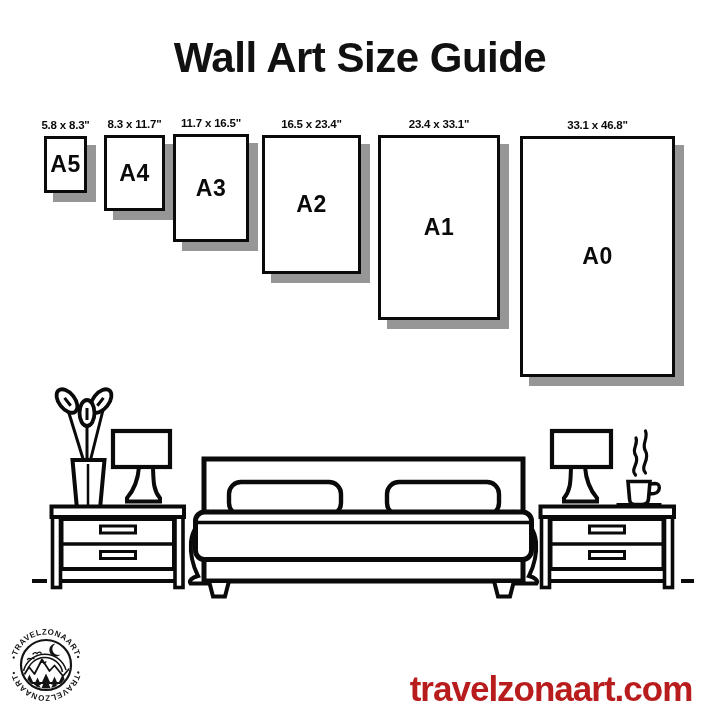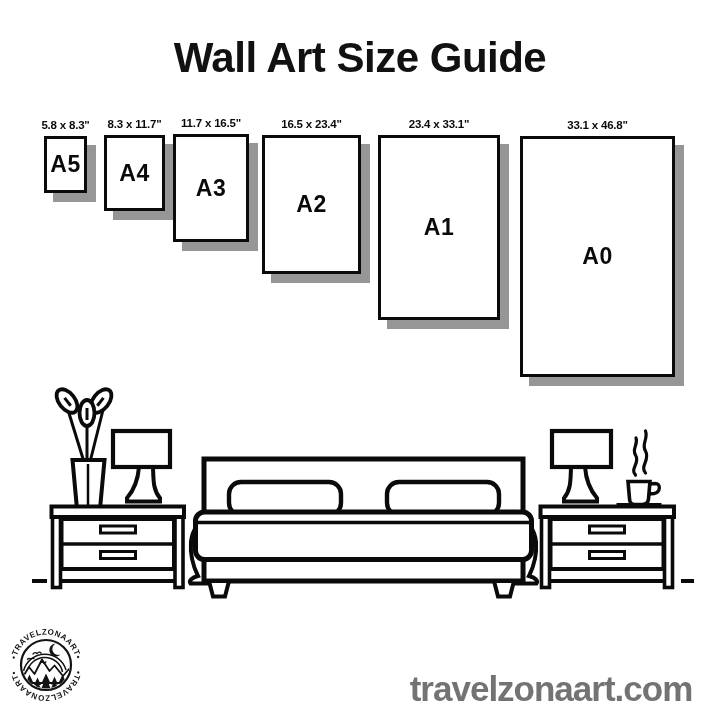--- a/index.html
+++ b/index.html
@@ -21,21 +21,21 @@
   .dim{position:absolute;top:-20px;left:50%;transform:translateX(-50%);
        white-space:nowrap;font-size:11.5px;font-weight:700;letter-spacing:-0.2px;color:#0a0a0a;}
   .letter{font-size:23px;font-weight:700;letter-spacing:0.5px;color:#0a0a0a;}
   
   .bedroom{position:absolute;left:0;top:380px;width:720px;height:230px;}
   
   .logo{position:absolute;left:6px;top:617px;width:82px;height:97px;}
   .logo text{font-family:"Liberation Sans",sans-serif;}
   
   .website{position:absolute;left:551px;top:669px;transform:translateX(-50%);
-           font-size:35px;font-weight:700;letter-spacing:-1px;color:#737373;white-space:nowrap;}
+           font-size:35px;font-weight:700;letter-spacing:-1px;color:#b91c1c;white-space:nowrap;}
 </style>
 </head>
 <body>
 
 <div class="poster">
 
   <div class="title">Wall Art Size Guide</div>
 
   <div class="frame fr-a5">
     <div class="dim">5.8 x 8.3"</div>

